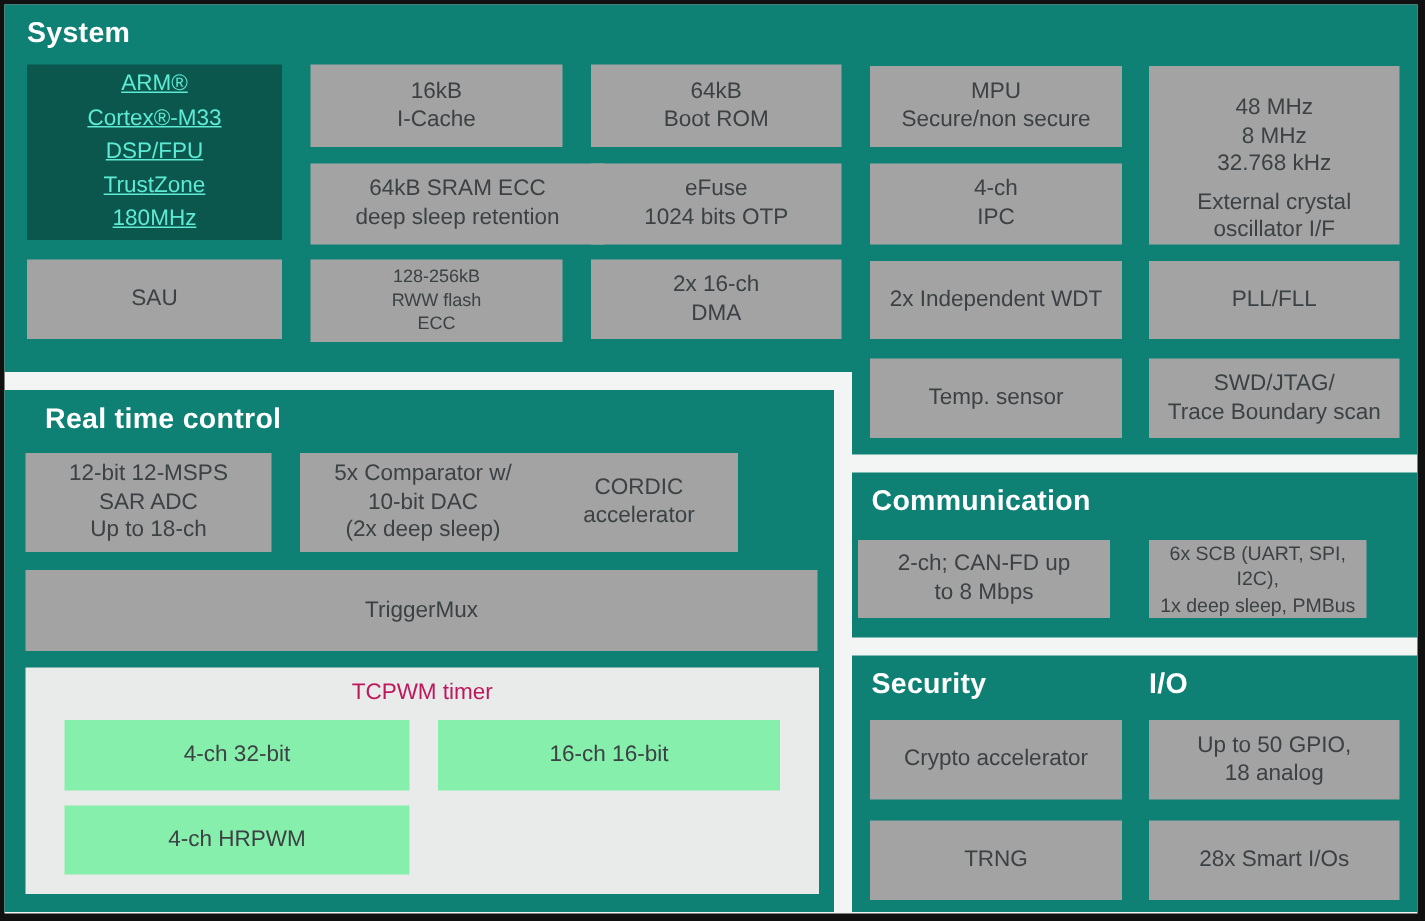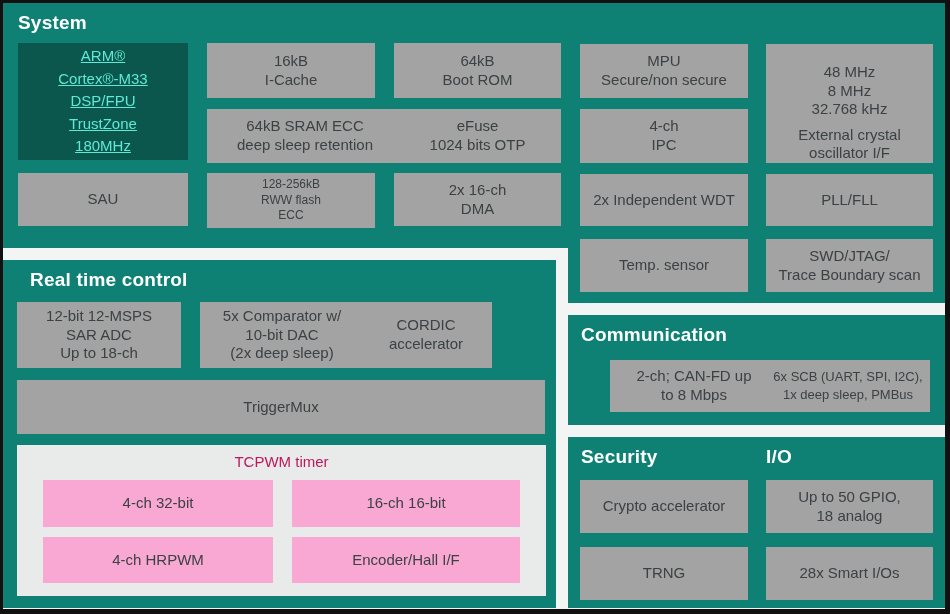--- a/index.html
+++ b/index.html
@@ -12,21 +12,21 @@
   .sec-title {
     position:absolute; margin:0; color:#ffffff; font-weight:700;
     font-size:19px; letter-spacing:0.2px;
   }
   .blk {
     position:absolute; background:#a3a3a3; color:#3c4144;
     display:flex; align-items:center; justify-content:center;
     text-align:center; white-space:pre-line; font-size:15px; line-height:1.24;
   }
   .blk.dark { background:#0b574d; color:#5eead4; line-height:1.5;text-decoration:underline; }
-  .blk.sub  { background:#f9a8d4; }
+  .blk.sub  { background:#86efac; }
   .blk.small { font-size:12px; line-height:1.3; }
   .blk.msmall { font-size:13px; line-height:1.35; }
   .blk.col { flex-direction:column; gap:7px;justify-content:flex-end; }
   .container-blk { position:absolute; background:#e9eaea; }
   .container-title {
     margin:8px 0 0 0; text-align:center; color:#be185d; font-size:15px;
   }
 </style>
 </head>
 <body>
@@ -92,30 +92,29 @@
 (2x deep sleep)</div>
     <div class="blk" style="left:360px;top:302px;width:132px;height:66px">CORDIC
 accelerator</div>
     <div class="blk" style="left:17px;top:380px;width:528px;height:54px">TriggerMux</div>
 
     <div class="container-blk" style="left:17px;top:445px;width:529px;height:151px">
       <div class="container-title">TCPWM timer</div>
       <div class="blk sub" style="left:26px;top:35px;width:230px;height:47px">4-ch 32-bit</div>
       <div class="blk sub" style="left:275px;top:35px;width:228px;height:47px">16-ch 16-bit</div>
       <div class="blk sub" style="left:26px;top:92px;width:230px;height:46px">4-ch HRPWM</div>
-      <div class="blk sub" style="left:275px;top:92px;width:228px;height:46px">Encoder/Hall I/F</div>
     </div>
   </section>
 
   <section>
     <div class="panel" style="left:568px;top:315px;width:377px;height:110px"></div>
     <div class="sec-title" style="left:581px;top:324px">Communication</div>
-    <div class="blk" style="left:610px;top:360px;width:168px;height:52px">2-ch; CAN-FD up
+    <div class="blk" style="left:572px;top:360px;width:168px;height:52px">2-ch; CAN-FD up
 to 8 Mbps</div>
-    <div class="blk msmall" style="left:766px;top:360px;width:164px;height:52px">6x SCB (UART, SPI, I2C),
+    <div class="blk msmall" style="left:766px;top:360px;width:145px;height:52px">6x SCB (UART, SPI, I2C),
 1x deep sleep, PMBus</div>
   </section>
 
   <section>
     <div class="panel" style="left:568px;top:437px;width:377px;height:171px"></div>
     <div class="sec-title" style="left:581px;top:446px">Security</div>
     <div class="sec-title" style="left:766px;top:446px">I/O</div>
 
     <div class="blk" style="left:580px;top:480px;width:168px;height:53px">Crypto accelerator</div>
     <div class="blk" style="left:766px;top:480px;width:167px;height:53px">Up to 50 GPIO,

